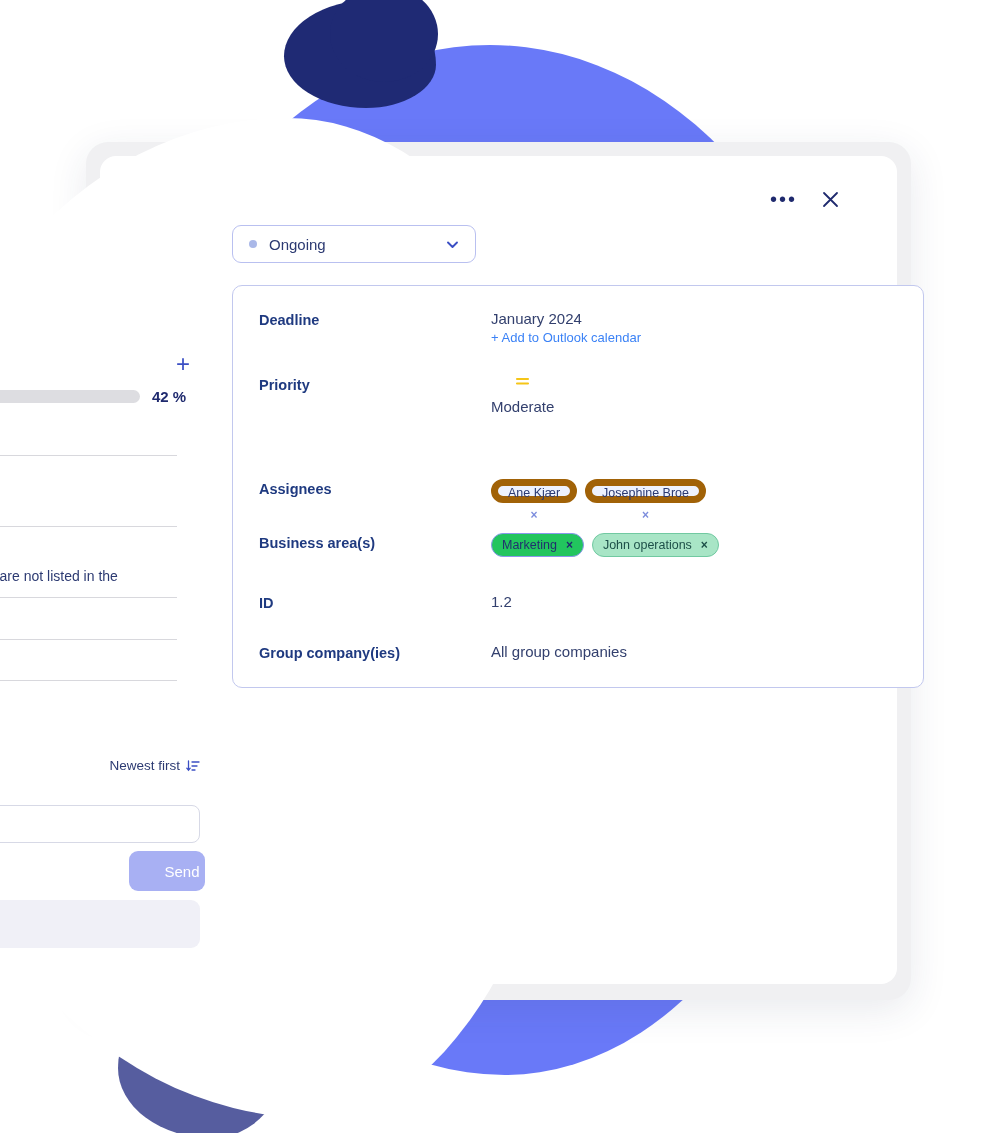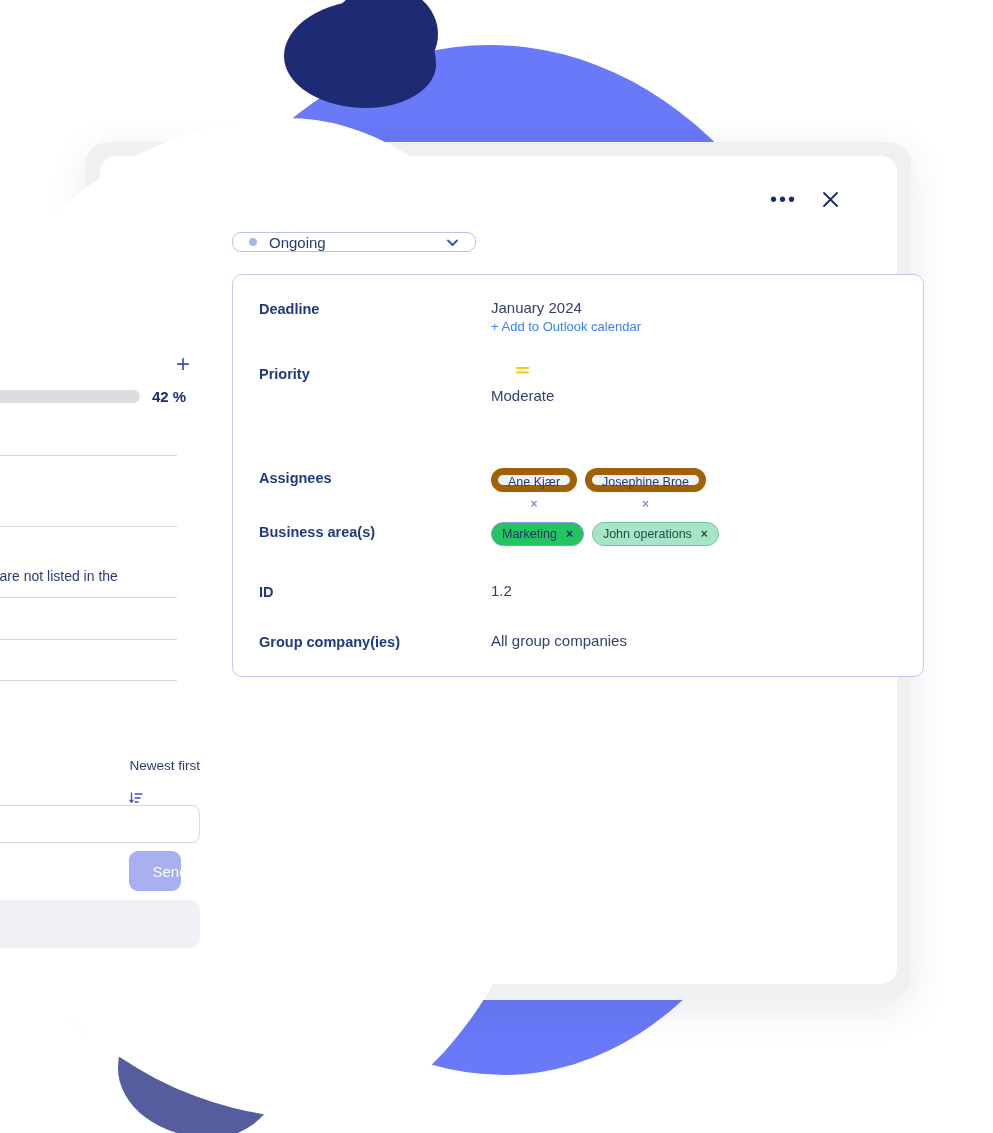--- a/index.html
+++ b/index.html
@@ -80,32 +80,32 @@
   }
   .divider-line {
     position: absolute; left: -30px; width: 207px; height: 1px;
     background: #d8d8dd;
   }
   .left-text {
     position: absolute; font-size: 14px; color: #2c3a72; white-space: nowrap;
   }
   #sortlabel-row {
     position: absolute; right: 0px; top: 458px;
-    display: flex; align-items: flex-start; gap: 18px;
-    font-size: 13.5px; color: #2c3a72; flex-direction: column;
+    display: flex; align-items: center; gap: 6px;
+    font-size: 13.5px; color: #2c3a72;
   }
   #sort-icon { color:#3b4fc4; display:inline-flex; }
   #reply-input {
     position: absolute; left: -60px; top: 505px;
     width: 260px; height: 38px;
     background: #ffffff; border: 1px solid #d7d9e6; border-radius: 8px;
   }
   #send-button {
     position: absolute; left: 129px; top: 851px;
-    width: 52px; height: 40px; border-radius: 9px;
+    width: 76px; height: 40px; border-radius: 9px;
     background: #a8b0f3; color: #ffffff;
     display: flex; align-items: center; justify-content: center;
     font-size: 15px; z-index: 7; padding-left: 30px;
   }
   #reply-block {
     position: absolute; left: -60px; top: 900px;
     width: 260px; height: 48px; background: #f0f0f7; border-radius: 9px;
     z-index: 6;
   }
 
@@ -113,22 +113,22 @@
   #modal { position: absolute; left: 232px; top: 182px; width: 620px; z-index: 8; }
 
   #modal-toolbar {
     display: flex; justify-content: flex-end; align-items: center;
     gap: 24px; height: 34px; padding-right: 12px;
   }
   #dots-icon { color:#1f2a6e; font-size: 20px; letter-spacing: 2px; line-height: 1; }
   #close-icon { color:#1f2a6e; display:inline-flex; }
 
   #status-select {
-    margin-top: 16px;
-    width: 244px; height: 20px;
+    margin-top: 9px;
+    width: 244px; height: 38px;
     border: 1px solid #b9c0f0; border-radius: 9px;
     background: #fff;
     display: flex; align-items: center;
     padding: 0 14px 0 16px;
   }
   #status-dot {
     width: 8px; height: 8px; border-radius: 50%;
     background: #aab8e8; margin-right: 12px; flex: 0 0 auto;
   }
   #status-label { font-size: 15px; color: #2c3a72; flex: 1; }

